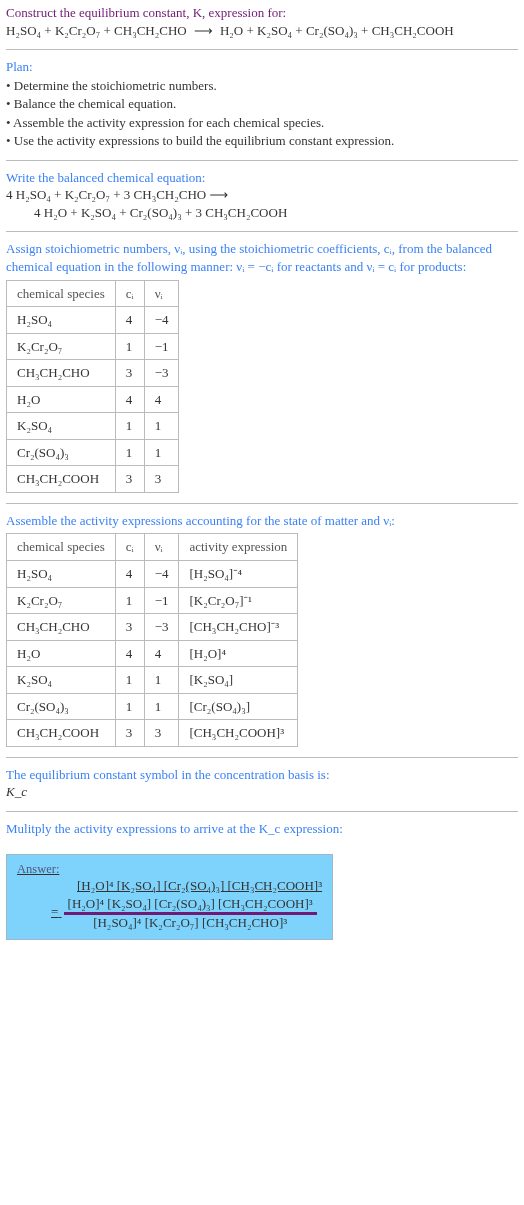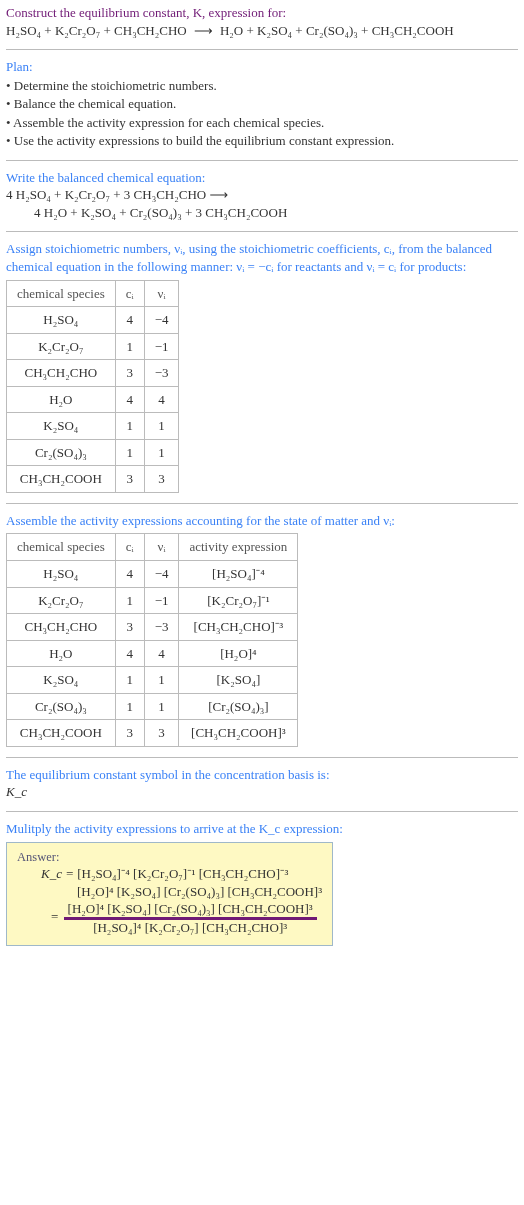--- a/index.html
+++ b/index.html
@@ -27,32 +27,33 @@
   .section-label { color: #3b82f6; }
   .bullet { margin: 1px 0; }
   table.data {
     border-collapse: collapse;
     margin-top: 4px;
     font-size: 13px;
   }
   table.data th, table.data td {
     border: 1px solid #bbb;
     padding: 4px 10px;
-    text-align: center;
+    text-align: left;
     font-weight: normal;
     color: #333;
   }
   table.data th { color: #555; }
   .num-col { text-align: right; }
   .answer-box {
     border: 1px solid #9fb8c9;
-    background: #fef9c3;
+    background: #7dd3fc;
     padding: 6px 10px 8px 10px;
     display: inline-block;
-    margin-top: 4px;
+    margin-top: 16px;
+    text-decoration: underline;
   }
   .answer-label { color: #557; font-size: 12.5px; }
   .indent { margin-left: 28px; }
   .frac {
     display: inline-block;
     vertical-align: middle;
     text-align: center;
     line-height: 1.05;
     margin: 2px 2px;
   }
@@ -214,24 +215,20 @@
 </div>
 
 <hr class="rule">
 
 <div class="section-label">Mulitply the activity expressions to arrive at the K_c expression:</div>
 
 
 <div class="answer-box">
   <div class="answer-label">Answer:</div>
   <div style="margin-left:24px">
-    <div>
-      <span><i>K_c =</i></span>
-      <span>[H₂SO₄]⁻⁴ [K₂Cr₂O₇]⁻¹ [CH₃CH₂CHO]⁻³</span>
-    </div>
     <div style="margin-left:36px">[H₂O]⁴ [K₂SO₄] [Cr₂(SO₄)₃] [CH₃CH₂COOH]³</div>
     <div style="margin-left:10px">
       <span>=</span>
       <span class="frac">
         <span class="num">[H₂O]⁴ [K₂SO₄] [Cr₂(SO₄)₃] [CH₃CH₂COOH]³</span>
         <span class="den">[H₂SO₄]⁴ [K₂Cr₂O₇] [CH₃CH₂CHO]³</span>
       </span>
     </div>
   </div>
 </div>

